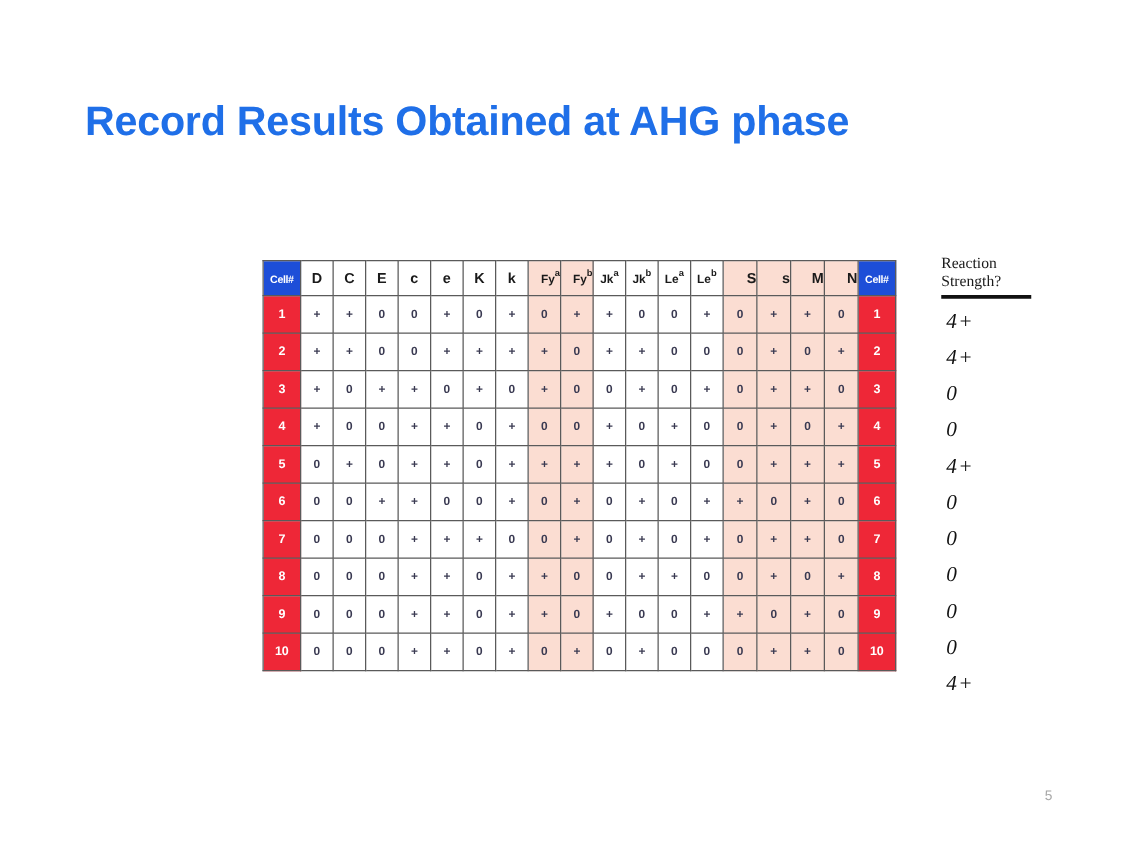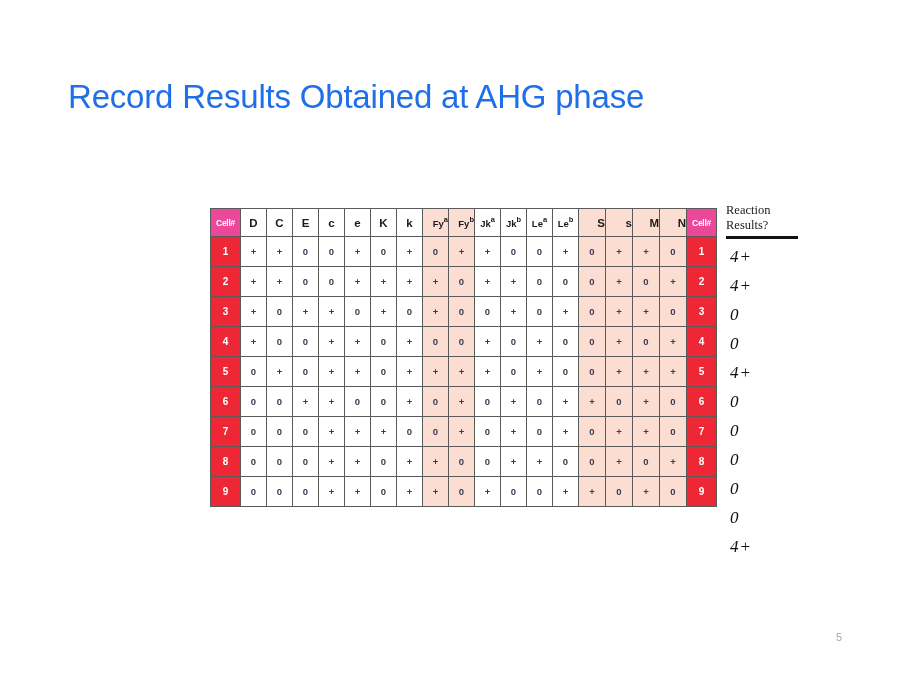--- a/index.html
+++ b/index.html
@@ -19,21 +19,21 @@
     position: absolute;
     inset: 0;
   }
 
   
   #slide-title {
     position: absolute;
     left: 68px;
     top: 78px;
     font-size: 33px;
-    font-weight: 400;
+    font-weight: 700;
     color: #1F6FE8;
     letter-spacing: -0.2px;
     white-space: nowrap;
     font-family: "Liberation Sans", sans-serif;
   }
 
   
   #panel-area {
     position: absolute;
     left: 210px;
@@ -60,21 +60,21 @@
 
   
   tr.head-row th {
     height: 27px;
     font-size: 11.5px;
     font-weight: bold;
     color: #1a1a1a;
     background: #ffffff;
   }
   tr.head-row th.cellnum-head {
-    background: #ec4899;
+    background: #1d4ed8;
     color: #ffffff;
     font-size: 8.5px;
     letter-spacing: -0.3px;
   }
   tr.head-row th.shaded {
     background: #FBDDD2;
     text-align: right;
   }
   th sup {
     font-size: 7.5px;
@@ -106,21 +106,21 @@
     font-size: 12px;
   }
 
   
   col.c-cellnum { width: 30px; }
   col.c-ag      { width: 26px; }
   col.c-ag-wide { width: 27px; }
 
   
   #reaction-col {
-    margin-left: 9px;
+    margin-left: 36px;
     width: 108px;
     position: relative;
     top: -5px;
   }
   #reaction-header {
     font-family: "Liberation Serif", serif;
     font-size: 12.5px;
     color: #1a1a1a;
     line-height: 1.22;
     padding-bottom: 2px;
@@ -388,27 +388,48 @@
             <td class="plus">+</td>
             <td>0</td>
             <td>0</td>
             <td class="plus">+</td>
             <td class="shaded plus">+</td>
             <td class="shaded">0</td>
             <td class="shaded plus">+</td>
             <td class="shaded">0</td>
             <td class="cellnum">9</td>
           </tr>
+          <tr class="data-row">
+            <td class="cellnum">10</td>
+            <td>0</td>
+            <td>0</td>
+            <td>0</td>
+            <td class="plus">+</td>
+            <td class="plus">+</td>
+            <td>0</td>
+            <td class="plus">+</td>
+            <td class="shaded">0</td>
+            <td class="shaded plus">+</td>
+            <td>0</td>
+            <td class="plus">+</td>
+            <td>0</td>
+            <td>0</td>
+            <td class="shaded">0</td>
+            <td class="shaded plus">+</td>
+            <td class="shaded plus">+</td>
+            <td class="shaded">0</td>
+            <td class="cellnum">10</td>
+          </tr>
         </tbody>
     </table>
 
     <div id="reaction-col">
       <div id="reaction-header">
         <div>Reaction</div>
-        <div>Results?</div>
+        <div>Strength?</div>
       </div>
       <div id="reaction-rule"></div>
       <div id="reaction-values">
           <div class="reaction-value">4+</div>
           <div class="reaction-value">4+</div>
           <div class="reaction-value">0</div>
           <div class="reaction-value">0</div>
           <div class="reaction-value">4+</div>
           <div class="reaction-value">0</div>
           <div class="reaction-value">0</div>

